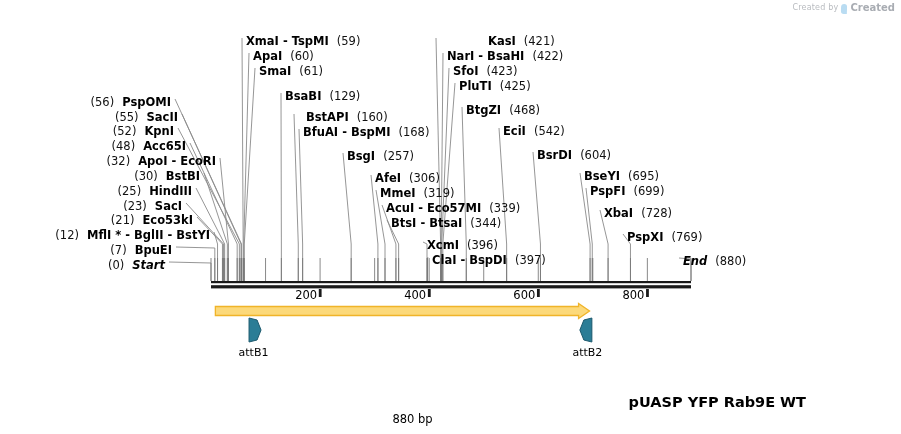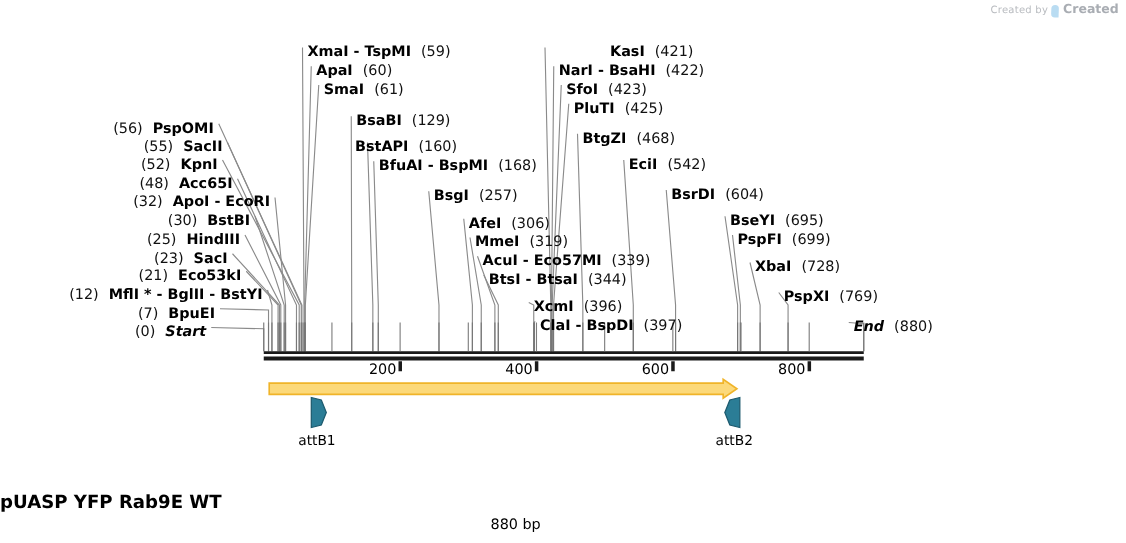--- a/index.html
+++ b/index.html
@@ -63,22 +63,22 @@
     position:absolute;
     font-size:11px;
     color:#000;
     white-space:nowrap;
     transform:translateX(-50%);
   }
 
   
   .title{
     position:absolute;
-    left:0;width:794px;
-    text-align:left;
+    left:12px;width:794px;
+    text-align:right;
     font-size:14.5px;
     font-weight:bold;
     color:#000;
     white-space:nowrap;
   }
   .subtitle{
     position:absolute;
     left:0;width:825px;
     text-align:center;
     font-size:11.5px;
@@ -209,21 +209,21 @@
       <div class="lbl r" style="left: 193px; top: 214px;"><span class="pos">(21)</span>&nbsp;&nbsp;<span class="nm">Eco53kI</span></div>
       <div class="lbl r" style="left: 210px; top: 229px;"><span class="pos">(12)</span>&nbsp;&nbsp;<span class="nm">MflI * - BglII - BstYI</span></div>
       <div class="lbl r" style="left: 172px; top: 244px;"><span class="pos">(7)</span>&nbsp;&nbsp;<span class="nm">BpuEI</span></div>
       <div class="lbl italic r" style="left: 165px; top: 259px;"><span class="pos">(0)</span>&nbsp;&nbsp;<span class="nm">Start</span></div>
     </div>
   <div id="labels-right">
       <div class="lbl" style="left: 246px; top: 35px;"><span class="nm">XmaI - TspMI</span>&nbsp;&nbsp;<span class="pos">(59)</span></div>
       <div class="lbl" style="left: 253px; top: 50px;"><span class="nm">ApaI</span>&nbsp;&nbsp;<span class="pos">(60)</span></div>
       <div class="lbl" style="left: 259px; top: 65px;"><span class="nm">SmaI</span>&nbsp;&nbsp;<span class="pos">(61)</span></div>
       <div class="lbl" style="left: 285px; top: 90px;"><span class="nm">BsaBI</span>&nbsp;&nbsp;<span class="pos">(129)</span></div>
-      <div class="lbl" style="left: 284px; top: 111px;"><span class="nm">BstAPI</span>&nbsp;&nbsp;<span class="pos">(160)</span></div>
+      <div class="lbl" style="left: 306px; top: 111px;"><span class="nm">BstAPI</span>&nbsp;&nbsp;<span class="pos">(160)</span></div>
       <div class="lbl" style="left: 303px; top: 126px;"><span class="nm">BfuAI - BspMI</span>&nbsp;&nbsp;<span class="pos">(168)</span></div>
       <div class="lbl" style="left: 347px; top: 150px;"><span class="nm">BsgI</span>&nbsp;&nbsp;<span class="pos">(257)</span></div>
       <div class="lbl" style="left: 375px; top: 172px;"><span class="nm">AfeI</span>&nbsp;&nbsp;<span class="pos">(306)</span></div>
       <div class="lbl" style="left: 380px; top: 187px;"><span class="nm">MmeI</span>&nbsp;&nbsp;<span class="pos">(319)</span></div>
       <div class="lbl" style="left: 386px; top: 202px; text-align: right;"><span class="nm">AcuI - Eco57MI</span>&nbsp;&nbsp;<span class="pos">(339)</span></div>
       <div class="lbl" style="left: 391px; top: 217px;"><span class="nm">BtsI - BtsaI</span>&nbsp;&nbsp;<span class="pos">(344)</span></div>
       <div class="lbl" style="left: 427px; top: 239px;"><span class="nm">XcmI</span>&nbsp;&nbsp;<span class="pos">(396)</span></div>
       <div class="lbl" style="left: 432px; top: 254px;"><span class="nm">ClaI - BspDI</span>&nbsp;&nbsp;<span class="pos">(397)</span></div>
       <div class="lbl" style="left: 440px; top: 35px; margin-left: 48px;"><span class="nm">KasI</span>&nbsp;&nbsp;<span class="pos">(421)</span></div>
       <div class="lbl" style="left: 447px; top: 50px;"><span class="nm">NarI - BsaHI</span>&nbsp;&nbsp;<span class="pos">(422)</span></div>

